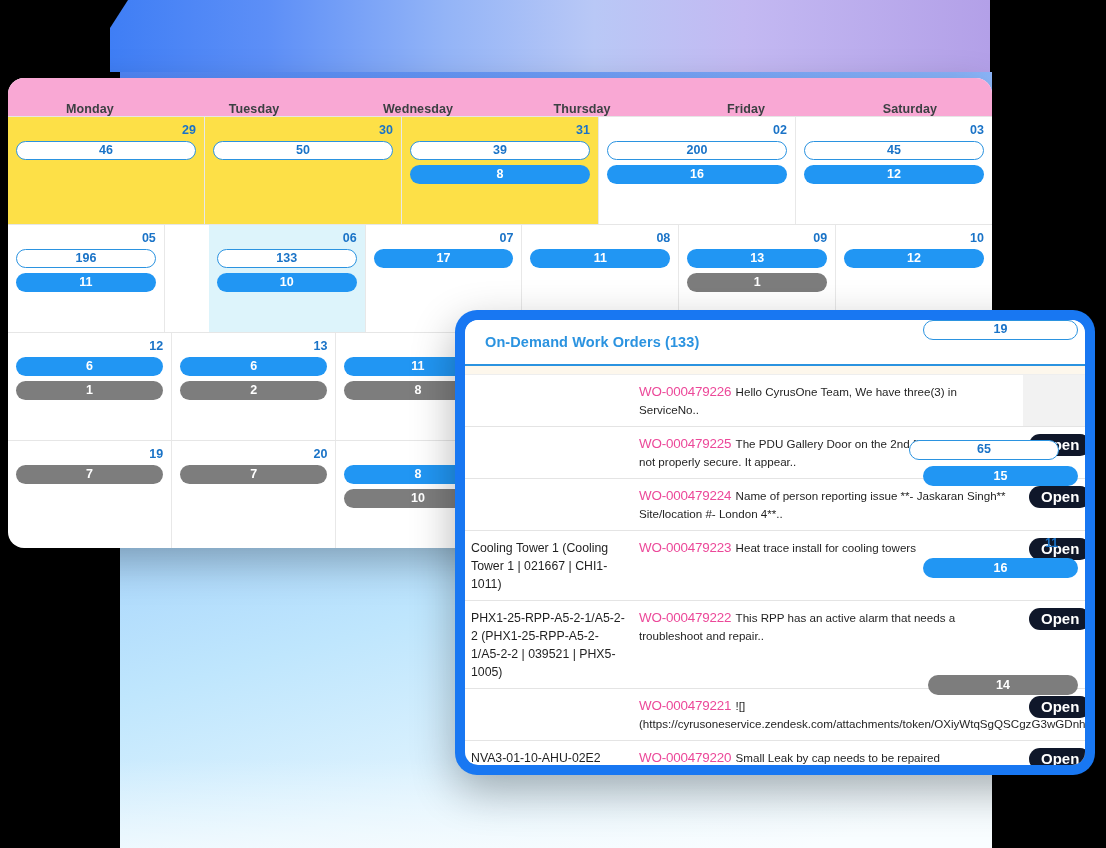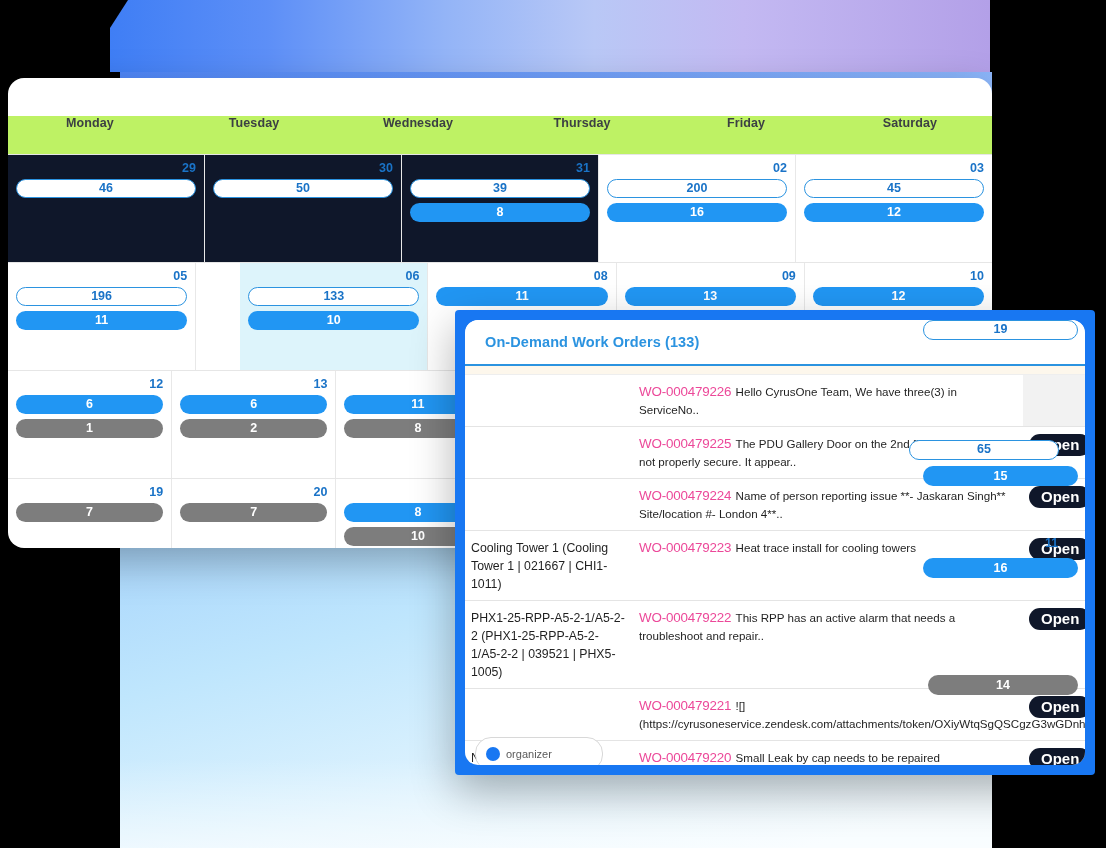--- a/index.html
+++ b/index.html
@@ -31,36 +31,36 @@
     background: linear-gradient(180deg, rgba(255,255,255,0) 0%, rgba(255,255,255,.55) 100%);
   }
 
   
   .cal-card {
     position: absolute; left: 8px; top: 78px; width: 984px; height: 470px;
     background: #fff; border-radius: 16px;
     box-shadow: 0 14px 40px rgba(0,0,0,.28);
     overflow: hidden;
   }
-  .cal-head { display: flex; height: 38px; align-items: flex-start; background:#bef264;margin-top:38px; }
+  .cal-head { display: flex; height: 38px; align-items: flex-end; background:#f9a8d4; }
   .cal-head .dow {
     flex: 1 1 0; text-align: center;
     font-size: 12.5px; font-weight: bold; color: #3c4043;
     letter-spacing: .1px;
   }
   .cal-body { border-top: 1px solid #e6e6e6; }
   .cal-row { display: flex; height: 108px; border-bottom: 1px solid #e6e6e6; }
   .cal-row:last-child { border-bottom: none; }
   .cal-cell {
     flex: 1 1 0; position: relative;
     border-right: 1px solid #e8e8e8;
     padding: 6px 8px 0 8px;
   }
   .cal-cell:last-child { border-right: none; }
-  .cal-cell.othermonth { background: #0f172a; }
+  .cal-cell.othermonth { background: #fde047; }
   .cal-cell.today { background: #ddf4fb; margin-left: 44px; }
   .daynum {
     text-align: right; font-size: 12.5px; font-weight: bold;
     color: #1a73c7; line-height: 14px; margin-bottom: 4px;
   }
   .pill {
     height: 19px; line-height: 19px; border-radius: 12px;
     text-align: center; font-size: 12.5px; font-weight: bold;
     margin-bottom: 5px; overflow: hidden;
   }
@@ -77,21 +77,21 @@
   .float-pill.blue { background:#2196f3; color:#fff; }
   .float-pill.gray { background:#7d7d7d; color:#fff; }
   .float-num {
     position: absolute; z-index: 40; font-size: 12.5px;
     font-weight: bold; color:#1a73c7; text-align: right;
   }
 
   
   .wo-modal {
     position: absolute; left: 455px; top: 310px; width: 640px; height: 465px;
-    background: #1877f2; border-radius: 4px; padding: 10px;
+    background: #1877f2; border-radius: 22px; padding: 10px;
     box-shadow: 0 16px 44px rgba(0,0,0,.30);
     z-index: 30; overflow: hidden;
   }
   .wo-inner {
     position: relative; width: 100%; height: 100%;
     background: #fff; border-radius: 13px; overflow: hidden;
   }
   .wo-titlebar {
     position: relative; height: 46px;
     border-bottom: 2px solid #2b93e0;
@@ -175,20 +175,24 @@
             <div class="daynum">05</div>
             <div class="pill outline">196</div>
             <div class="pill blue">11</div>
           </div>
           <div class="cal-cell today">
             <div class="daynum">06</div>
             <div class="pill outline">133</div>
             <div class="pill blue">10</div>
           </div>
           <div class="cal-cell">
+            <div class="daynum">07</div>
+            <div class="pill blue">17</div>
+          </div>
+          <div class="cal-cell">
             <div class="daynum">08</div>
             <div class="pill blue">11</div>
           </div>
           <div class="cal-cell">
             <div class="daynum">09</div>
             <div class="pill blue">13</div>
             <div class="pill gray">1</div>
           </div>
           <div class="cal-cell">
             <div class="daynum">10</div>
@@ -298,21 +302,17 @@
               <td class="c-action"><span class="open-btn">Open</span></td>
             </tr>
             <tr class="wo-row">
               <td class="c-asset"><span class="asset-txt">NVA3-01-10-AHU-02E2 (NVA3-01-10-AHU-02E2  | 037698 | NVA4-1604)</span></td>
               <td class="c-desc"><span class="wo-id">WO-000479220</span> <span class="wo-desc">Small Leak by cap needs to be repaired</span></td>
               <td class="c-action"><span class="open-btn">Open</span></td>
             </tr>
           </tbody>
       </table>
 
-      <div class="badge-frag">
-        <span class="badge-dot"></span>
-        <span class="badge-txt">organizer</span>
-      </div>
 
     </div>
   </div>
 
 </div>
 
 </body></html>

